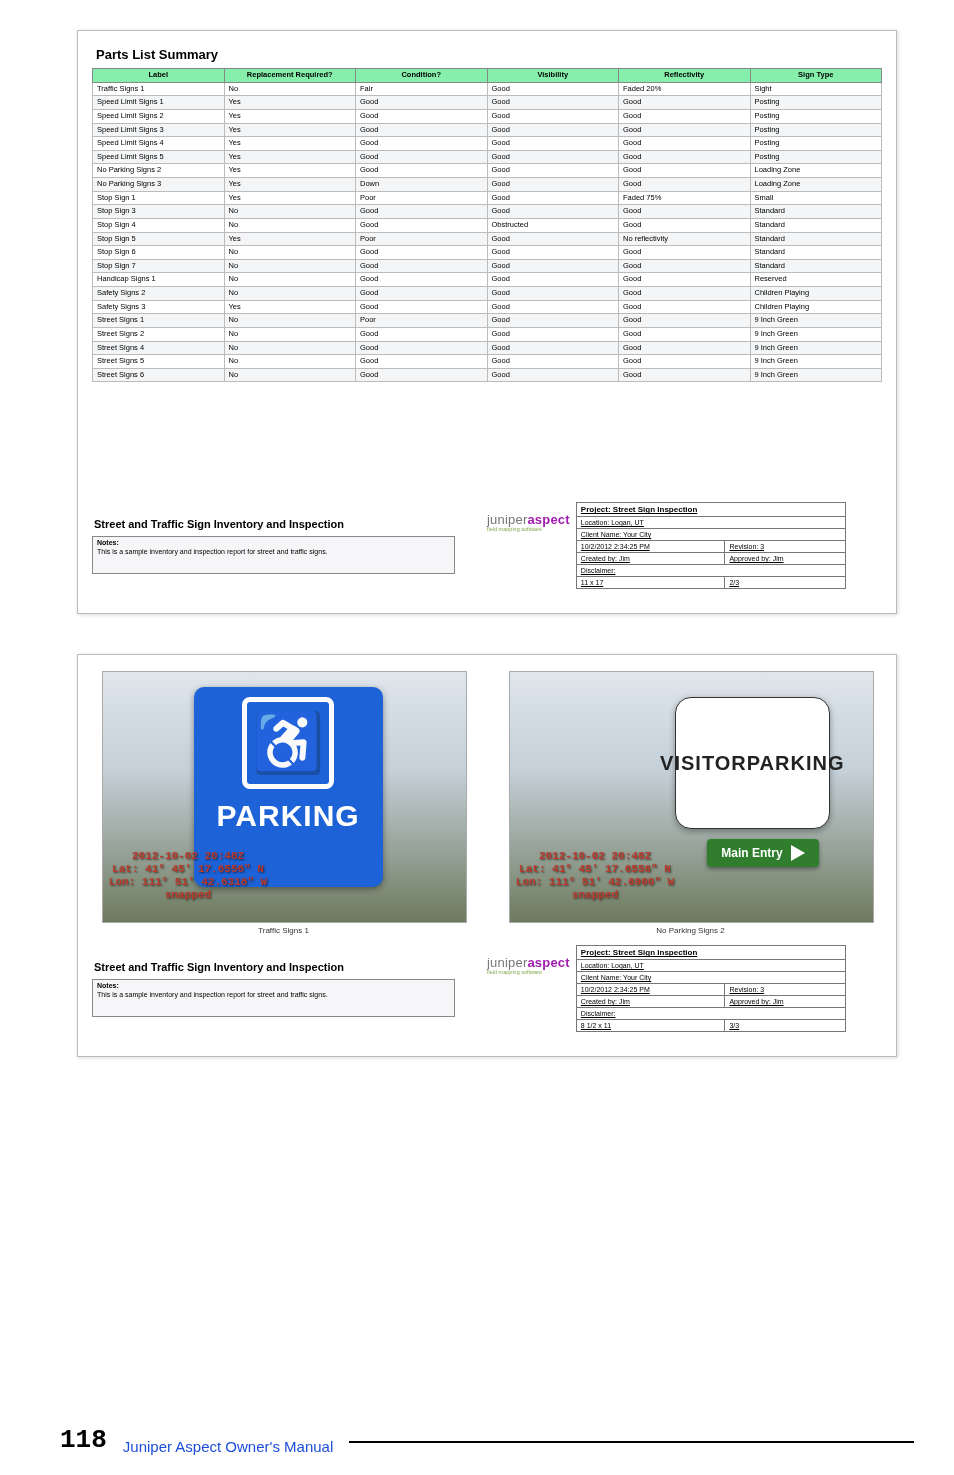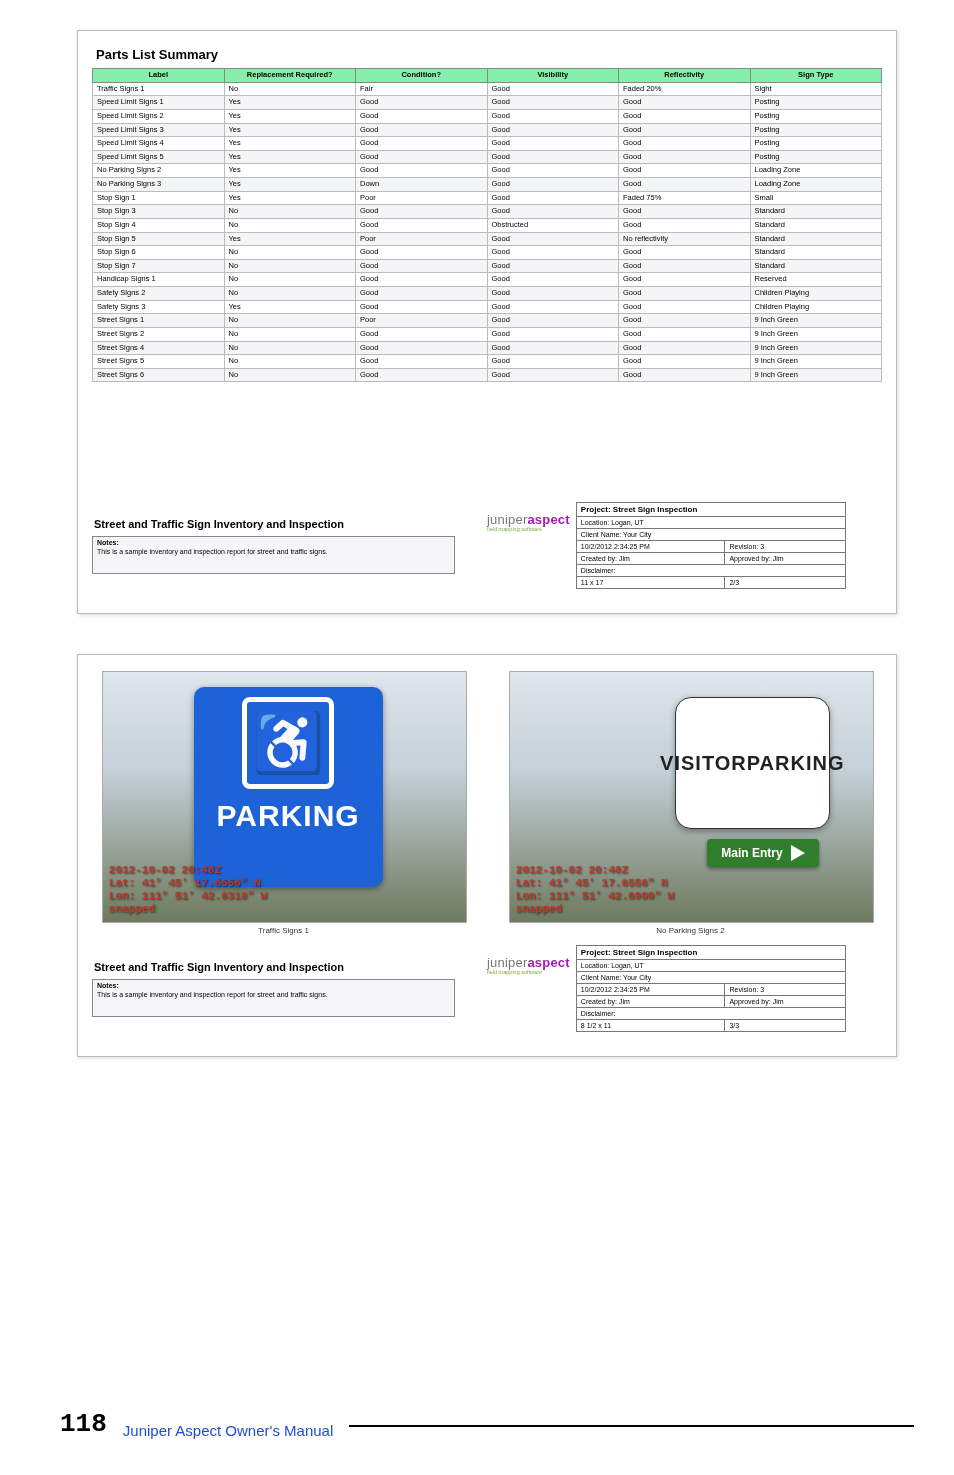--- a/index.html
+++ b/index.html
@@ -6,21 +6,21 @@
     margin: 0;
     padding: 0;
     background: #fff;
     font-family: Arial, Helvetica, sans-serif;
     color: #000;
   }
   .page {
     width: 954px;
     height: 1475px;
     box-sizing: border-box;
-    padding: 30px 40px 36px 60px;
+    padding: 30px 40px 20px 60px;
     display: flex;
     flex-direction: column;
   }
   .panel {
     border: 1px solid #bbb;
     background: #fff;
     box-shadow: 1px 1px 4px rgba(0,0,0,0.15);
     padding: 12px 14px 24px 14px;
     box-sizing: border-box;
     width: 820px;
@@ -100,20 +100,21 @@
     font-size: 5.5px;
     color: #7da94c;
     letter-spacing: 0;
     margin-top: -1px;
   }
 
   table.meta {
     border-collapse: collapse;
     font-size: 7px;
     width: 270px;
+    text-decoration: underline;
   }
   table.meta td, table.meta th {
     border: 0.5px solid #777;
     padding: 2px 4px;
     background: #fff;
     font-weight: normal;
     text-align: left;
   }
   table.meta th {
     background: #fff;
@@ -142,28 +143,28 @@
     border: 1px solid #aaa;
   }
   .photo-caption {
     font-size: 8px;
     color: #333;
     margin-top: 3px;
   }
   .stamp {
     position: absolute;
     left: 6px;
-    bottom: 6px;
+    bottom: 20px;
     color: #bb3a2c;
     text-shadow: 1px 1px 2px rgba(0,0,0,.6);
     font-family: "Courier New", monospace;
     font-weight: bold;
     font-size: 11px;
     line-height: 1.2;
-    text-align: left;
+    text-align: center;
   }
 
   
   .blue-sign {
     position: absolute;
     left: 25%;
     top: 6%;
     width: 52%;
     height: 80%;
     background: #1d62d6;

